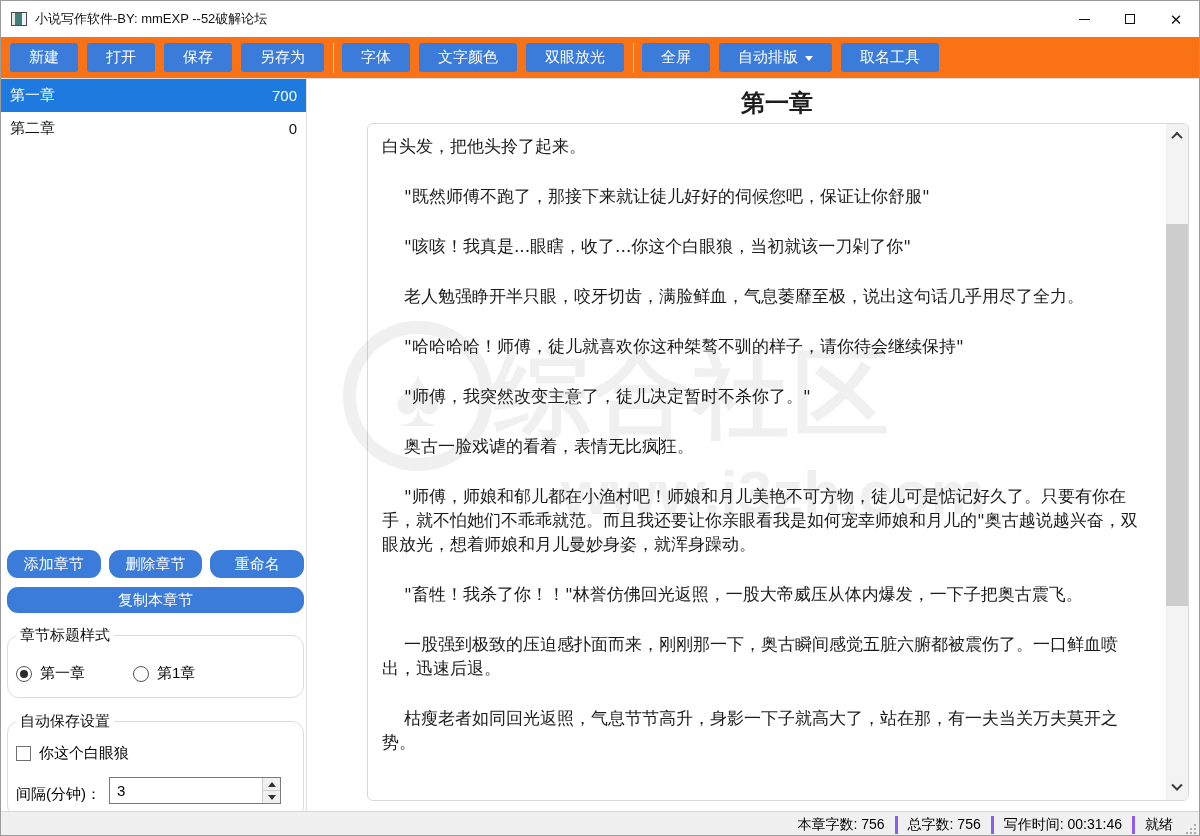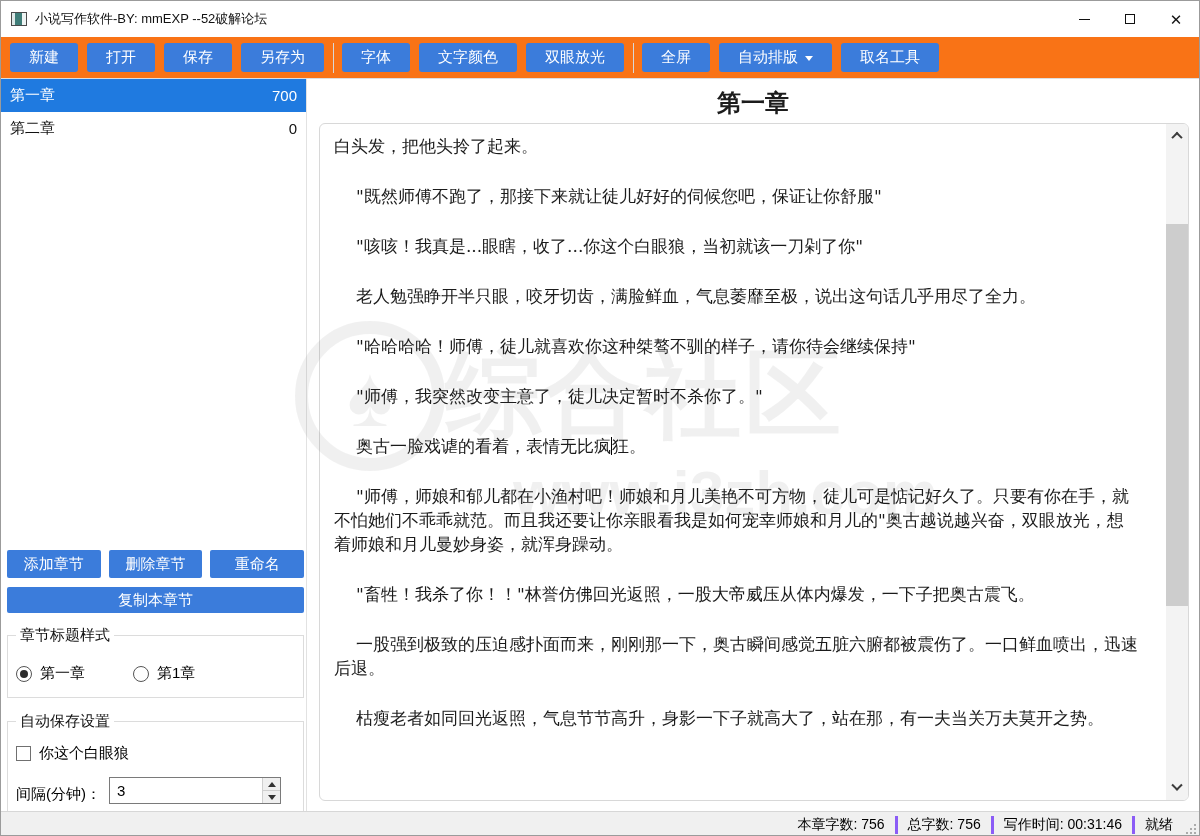--- a/index.html
+++ b/index.html
@@ -23,40 +23,40 @@
   .toolbar { height:42px; background:#f97316; display:flex; align-items:center; padding-left:9px; border-bottom:1px solid #dedede; }
   .tbtn {
     background:#3b7cdb; color:#fff; font-size:15px; height:29px;
     border:none; border-radius:3px; padding:0 19px; margin-right:9px;
     display:flex; align-items:center; white-space:nowrap; cursor:default;
     font-family:"Liberation Sans","DejaVu Sans",sans-serif;
   }
   .tsep { width:1px; height:30px; background:#d8d8d8; margin:0 8px 0 0; }
   .dd-caret { width:0; height:0; border:4px solid transparent; border-top:5px solid #fff; margin-left:7px; margin-top:5px; }
   
-  .main { display:flex; height:732px; background:#fff; }
+  .main { display:flex; height:732px; background:#fff;gap:48px; }
   .sidebar { width:306px; background:#fff; border-right:1px solid #e2e2e2; position:relative; flex:none; }
   .content { flex:1; position:relative; background:#fff; }
   
   .chapter-list { height:470px; background:#fff; overflow:hidden; }
   .chapter-item { height:33px; display:flex; align-items:center; padding:0 9px; font-size:15px; color:#111; cursor:default; }
   .chapter-item.selected { background:#1f7ae0; color:#fff; }
   .chapter-title { flex:1; }
   .chapter-count { text-align:right; }
   
   .side-btn-row { display:flex; gap:8px; margin:1px 2px 0 6px; }
   .sbtn {
-    background:#3b7cdb; color:#fff; border:none; border-radius:2px;
+    background:#3b7cdb; color:#fff; border:none; border-radius:11px;
     font-size:15px; height:28px; display:flex; align-items:center; justify-content:center; cursor:default;
     font-family:"Liberation Sans","DejaVu Sans",sans-serif;
   }
   .side-btn-row .sbtn { flex:1; }
   .copy-btn { margin:9px 2px 0 6px; width:297px; height:26px; }
   
-  .groupbox { position:relative; border:1px solid #dcdcdc; border-radius:0; margin:0 2px 0 6px; background:#fff; }
+  .groupbox { position:relative; border:1px solid #dcdcdc; border-radius:12px; margin:0 2px 0 6px; background:#fff; }
   .gb-legend { position:absolute; top:-10px; left:8px; background:#fff; padding:0 4px; font-size:15px; color:#111; }
   .gb1 { margin-top:22px; height:63px; }
   .gb2 { margin-top:23px; height:97px; }
   .radio-row { display:flex; align-items:center; margin:28px 0 0 8px; font-size:15px; }
   .radio { width:16px; height:16px; border:1px solid #555; border-radius:50%; background:#fff; margin-right:8px; position:relative; flex:none; }
   .radio.checked::after { content:""; position:absolute; inset:3px; border-radius:50%; background:#2b2b2b; }
   .radio-opt { display:flex; align-items:center; }
   .radio-opt + .radio-opt { margin-left:48px; }
   .check-row { display:flex; align-items:center; margin:22px 0 0 8px; font-size:15px; }
   .checkbox { width:15px; height:15px; border:1px solid #707070; background:#fff; margin-right:8px; flex:none; }

